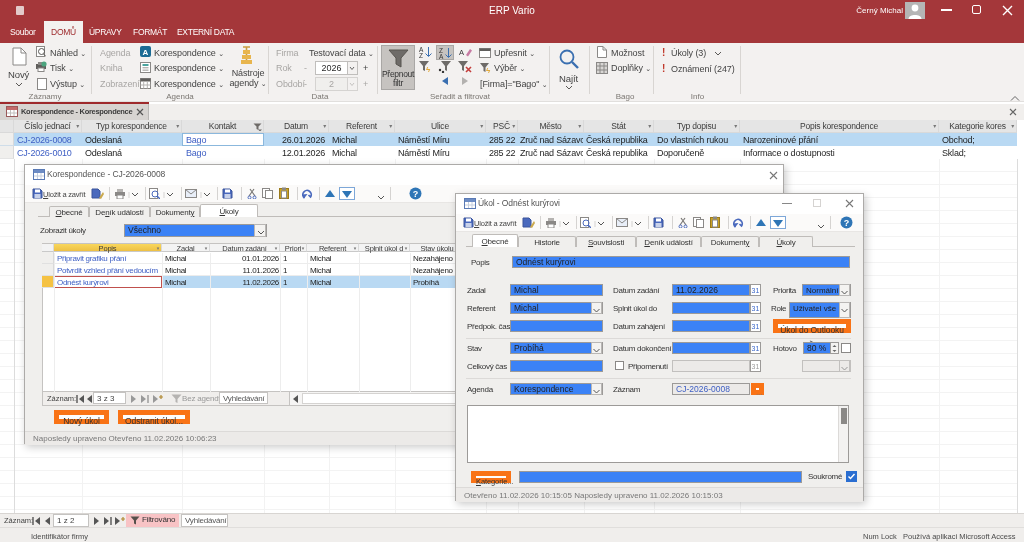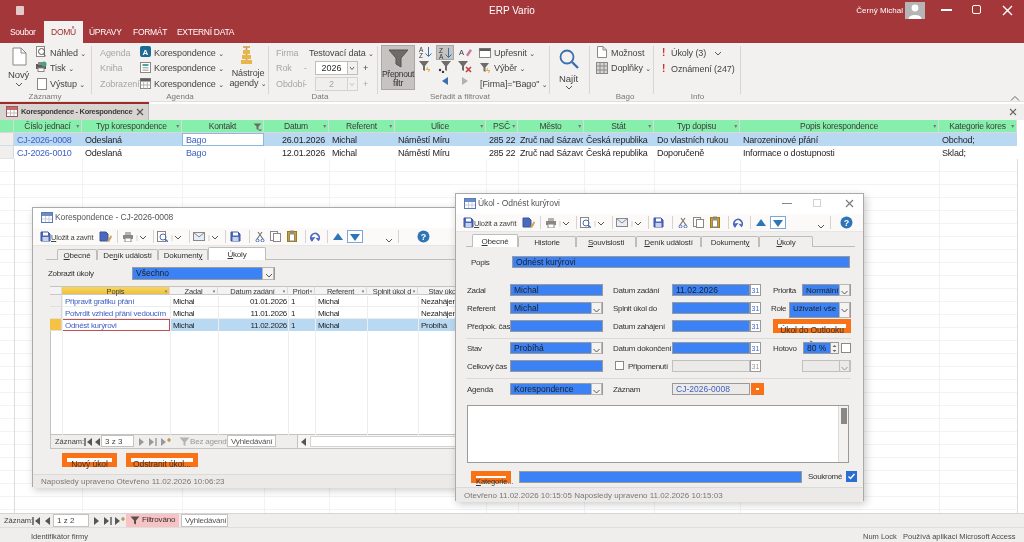--- a/index.html
+++ b/index.html
@@ -21,21 +21,21 @@
 .dlgtitle{position:absolute;left:0;top:0;right:0;height:20px;background:#fff;font-size:8.5px;letter-spacing:-0.1px;color:#555;}
 .dtab{position:absolute;height:11px;line-height:11px;font-size:8px;letter-spacing:-0.2px;color:#333;text-align:center;border:1px solid #bfbcb9;border-bottom:none;background:#f0efed;border-radius:2px 2px 0 0;}
 .dtab.act{background:#fff;height:13px;line-height:13px;z-index:2;}
 .fld{position:absolute;background:#3b82f6;border:1px solid #9c9a98;font-size:8.5px;color:#222;line-height:11px;padding-left:3px;white-space:nowrap;}
 .fld.dis{background:#eceae8;border-color:#c2c0be;}
 .lbl{position:absolute;font-size:8px;letter-spacing:-0.3px;color:#333;white-space:nowrap;}
 .combo-btn{position:absolute;right:0;top:-1px;bottom:-1px;width:12px;border:1px solid #b9b7b5;background:#f4f3f1;}
 .cal31{position:absolute;width:11px;height:12px;background:#fff;border:1px solid #9c9a98;font-size:7px;color:#3a66c9;text-align:center;line-height:11px;}
 .btn{position:absolute;background:#fdfdfd;border:5px solid #f97316;font-size:8.5px;letter-spacing:-0.1px;color:#333;text-align:center;}
 
-.hcell{position:absolute;top:0;height:13px;line-height:13px;font-size:8.5px;letter-spacing:-0.2px;color:#3b3b3b;text-align:center;border-right:1px solid #d9d9d9;background:#86efac;border-bottom:1px solid #d9d9d9;}
+.hcell{position:absolute;top:0;height:13px;line-height:13px;font-size:8.5px;letter-spacing:-0.2px;color:#3b3b3b;text-align:center;border-right:1px solid #d9d9d9;background:#e5e5e5;border-bottom:1px solid #d9d9d9;}
 .harr{position:absolute;right:2px;top:0;font-size:6px;color:#777;}
 .dcell{position:absolute;height:12px;line-height:12px;font-size:9px;letter-spacing:-0.2px;color:#1f1f1f;white-space:nowrap;overflow:hidden;}
 .vline{position:absolute;top:39px;height:354px;width:1px;background:#f2f2f2;}
 .tg-h{position:absolute;top:78px;height:9px;line-height:9px;font-size:7.5px;letter-spacing:-0.2px;color:#3b3b3b;text-align:center;background:#f3f3f3;border-right:1px solid #d9d9d9;border-bottom:1px solid #c9c9c9;border-top:1px solid #c5c3c1;}
 .tg-r{position:absolute;left:17px;width:423px;height:12px;border-bottom:1px solid #ececec;}
 .tg-sel{position:absolute;left:17px;width:12px;height:12px;background:#f0efed;border-right:1px solid #d9d9d9;border-bottom:1px solid #e0e0e0;}
 .tcell{position:absolute;height:11px;line-height:11px;font-size:8px;letter-spacing:-0.3px;color:#1f1f1f;white-space:nowrap;overflow:hidden;}
 .tg-v{position:absolute;top:88px;height:139px;width:1px;background:#ededed;}
 .tsep{position:absolute;top:2px;width:1px;height:13px;background:#d5d3d1;}
 .nvtxt{font-size:8px;}
@@ -335,21 +335,21 @@
       </svg>
     <div class="nvtxt" style="position:absolute;left:16px;top:1px;color:#333;letter-spacing:-0.2px;">Filtrováno</div>
   </div>
   <div class="abs nvtxt" style="left:181px;top:0;width:47px;height:13px;background:#fff;border:1px solid #c5c3c1;padding:1px 0 0 3px;color:#555;letter-spacing:-0.2px;">Vyhledávání</div>
 </div>
 <div id="statusbar">
   <div class="abs" style="left:7px;top:4px;font-size:7.5px;margin-left:24px;">Identifikátor firmy</div>
   <div class="abs" style="left:863px;top:4px;font-size:7.5px;">Num Lock</div>
   <div class="abs" style="left:903px;top:4px;font-size:7.5px;">Používá aplikaci Microsoft Access</div>
 </div>
-<div class="dlg" id="dlg1" style="left:32px;top:164px;width:760px;height:280px;margin-top:43px;">
+<div class="dlg" id="dlg1" style="left:24px;top:164px;width:760px;height:280px;">
   <div class="dlgtitle">
     <svg style="position:absolute;left:8px;top:4px;" width="12" height="11">
         <rect x="0.5" y="0.5" width="11" height="10" fill="#fff" stroke="#5a7ab5"></rect>
         <rect x="1" y="1" width="10" height="3" fill="#6d8cc4"></rect>
         <path d="M4.5 4 V10 M8 4 V10 M1 7 H11" stroke="#c5cede"></path>
       </svg>
     <div style="position:absolute;left:22px;top:4px;">Korespondence - CJ-2026-0008</div>
     <svg style="position:absolute;left:744px;top:6px;" width="9" height="9">
         <path d="M1 1 L8 8 M8 1 L1 8" stroke="#777" stroke-width="1.1"></path>
       </svg>

